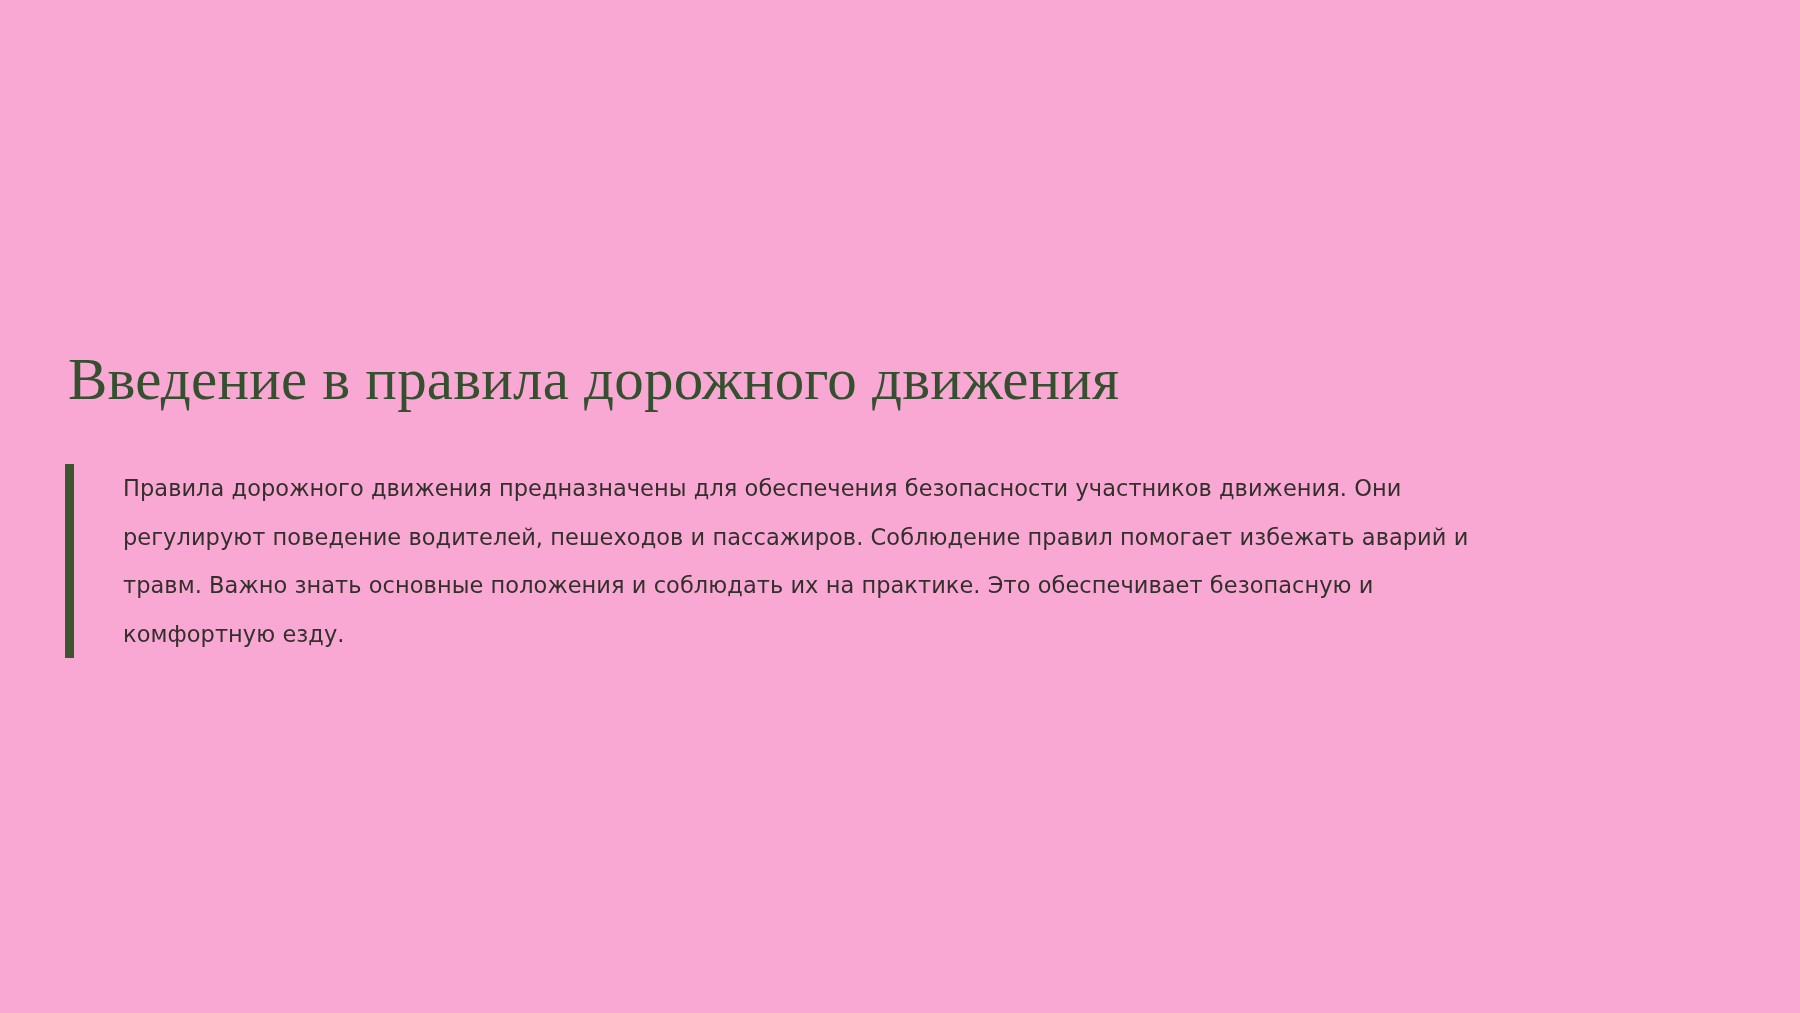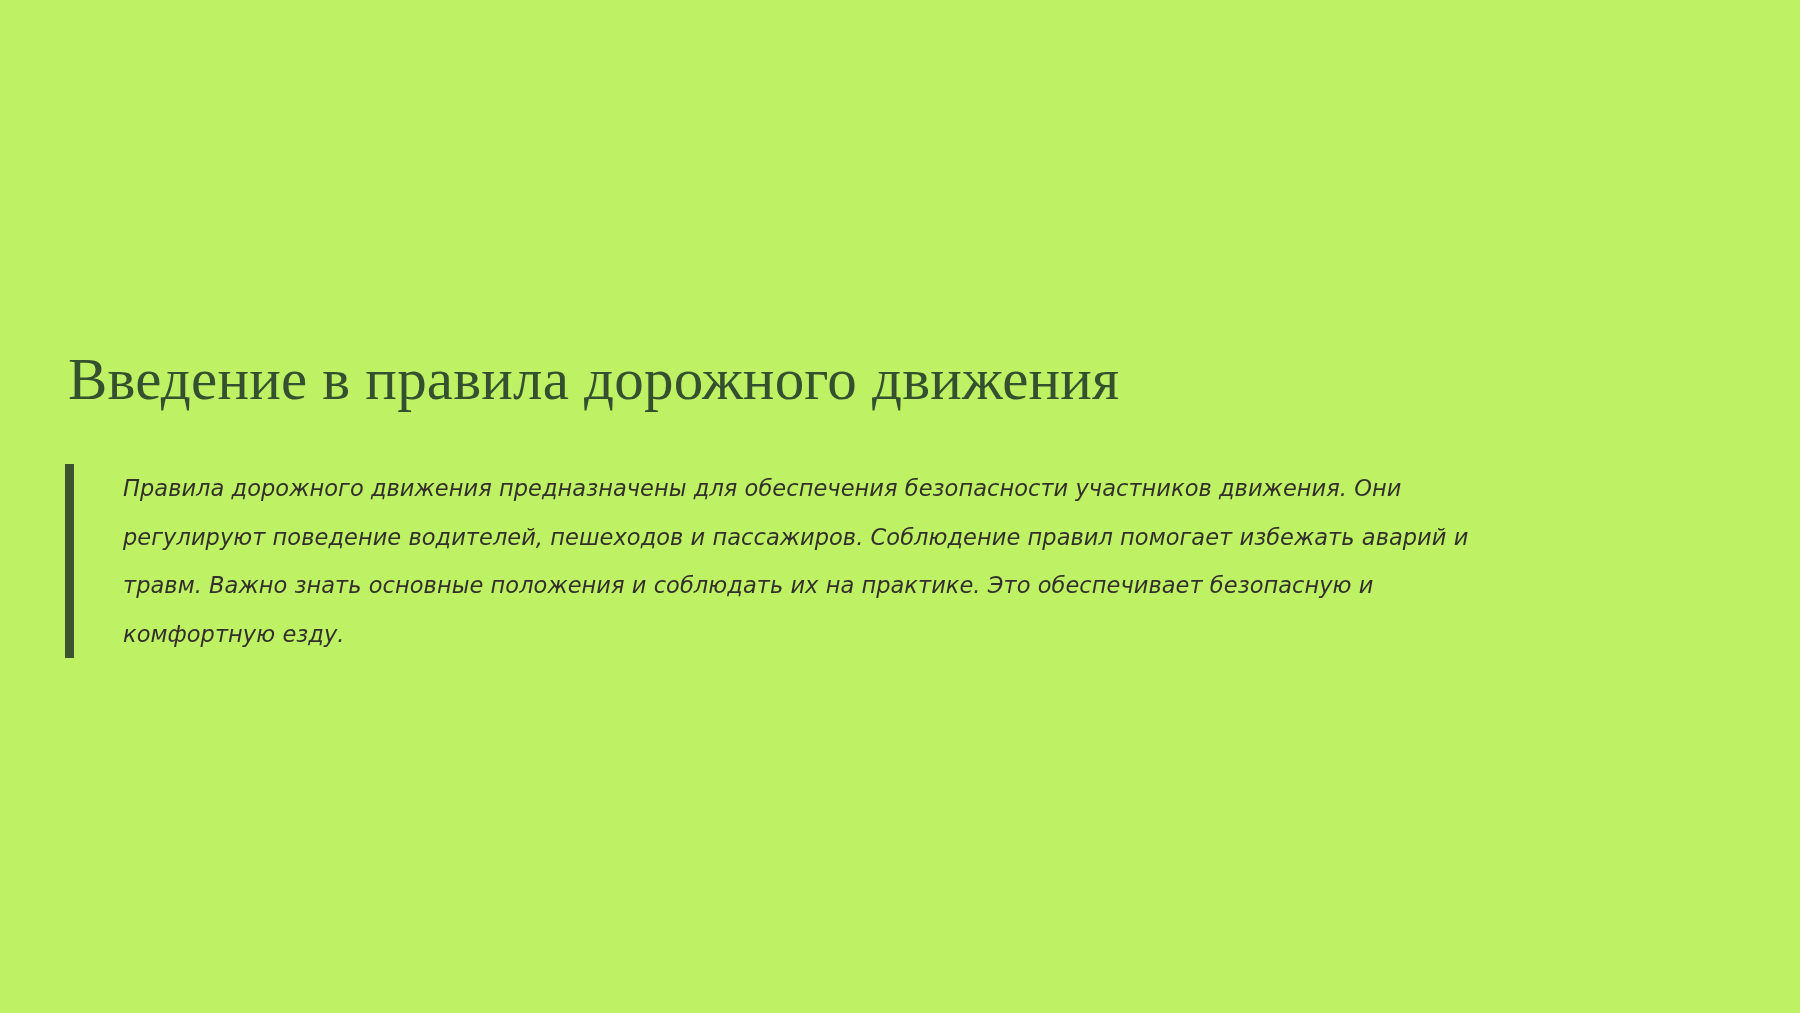--- a/index.html
+++ b/index.html
@@ -39,21 +39,20 @@
   }
 
   
   .intro-block {
     position: absolute;
     left: 65px;
     top: 464px;
     width: 1600px;
     display: flex;
     align-items: stretch;
-    font-style: italic;
   }
 
   .accent-bar {
     flex: 0 0 auto;
     width: 9px;
     background: #3d5430;
     border-radius: 0;
   }
 
   .intro-text {
@@ -66,21 +65,21 @@
     font-weight: 400;
     color: #33302b;
     letter-spacing: 0.05px;
     text-align: left;
     max-width: 1390px;
   }
 </style>
 </head>
 <body style="background: rgb(253, 244, 227);">
 
-<div class="slide" style="background: #bef264;">
+<div class="slide" style="background: #f9a8d4;">
 
   <h1 class="page-title" style="color: rgb(52, 80, 46);">Введение в правила дорожного движения</h1>
 
   <div class="intro-block">
     <div class="accent-bar" style="background: rgb(61, 84, 48);"></div>
     <p class="intro-text" style="color: rgb(51, 48, 43);">Правила дорожного движения предназначены для обеспечения безопасности участников движения. Они регулируют поведение водителей, пешеходов и пассажиров. Соблюдение правил помогает избежать аварий и травм. Важно знать основные положения и соблюдать их на практике. Это обеспечивает безопасную и комфортную езду.</p>
   </div>
 
 </div>
 

